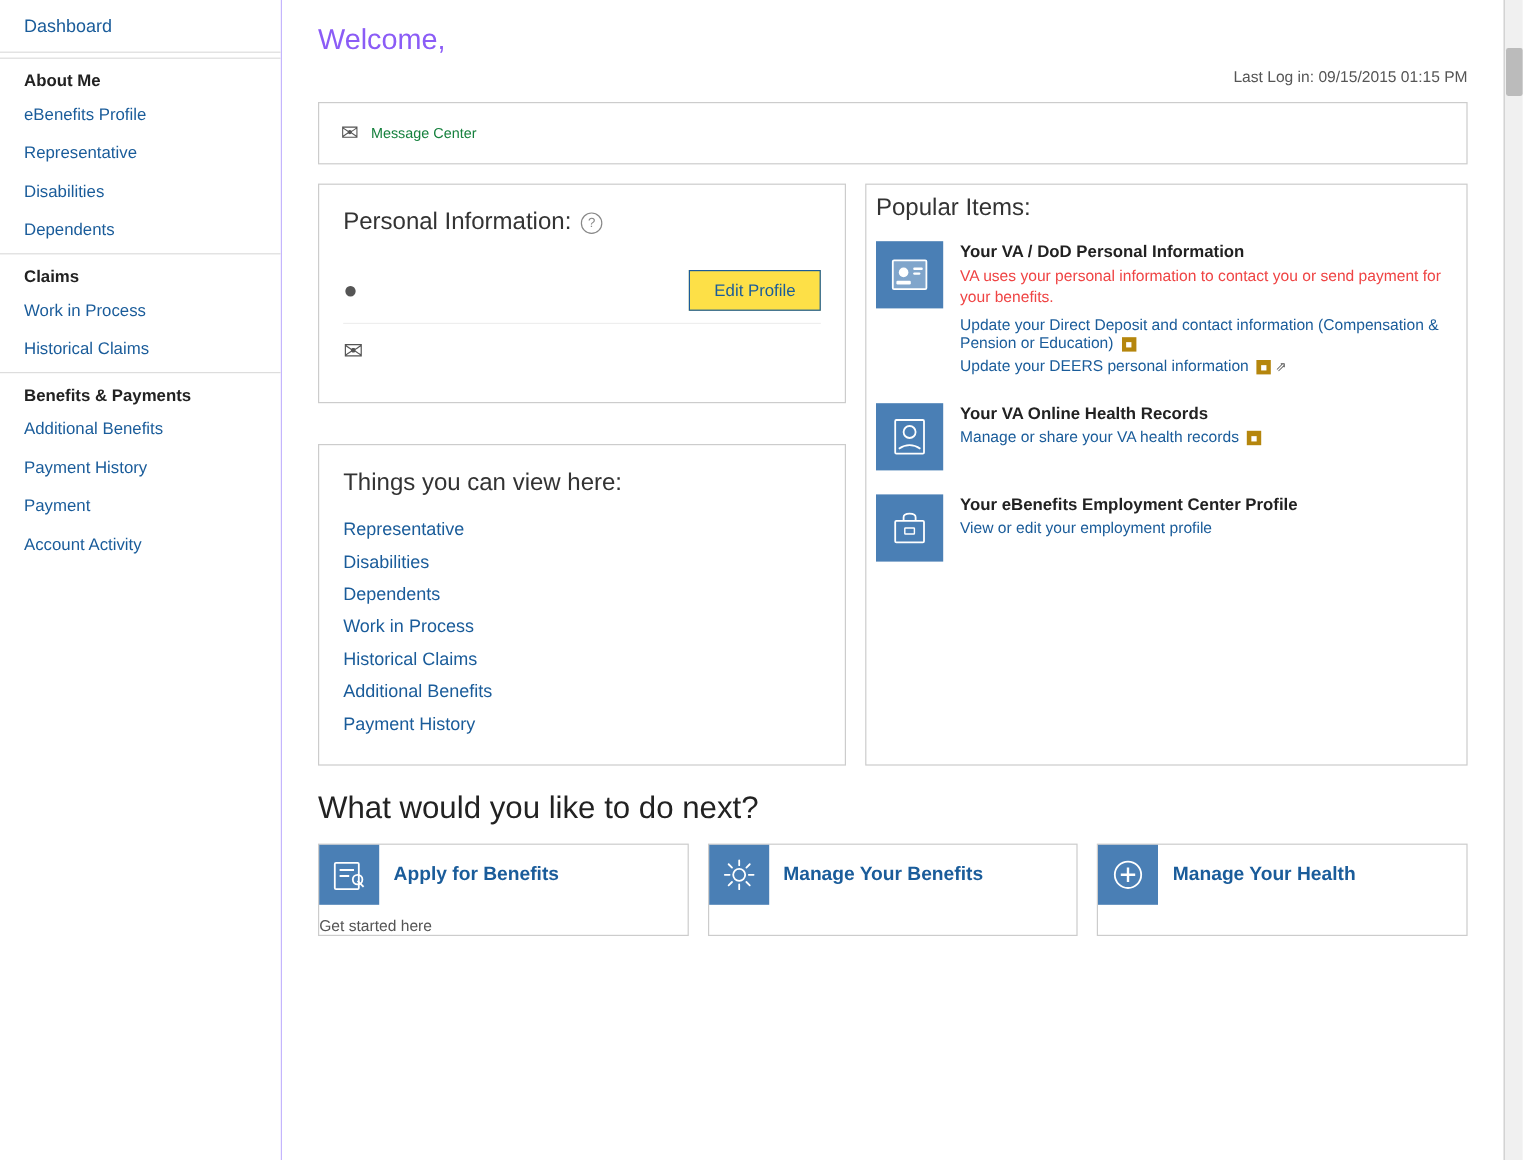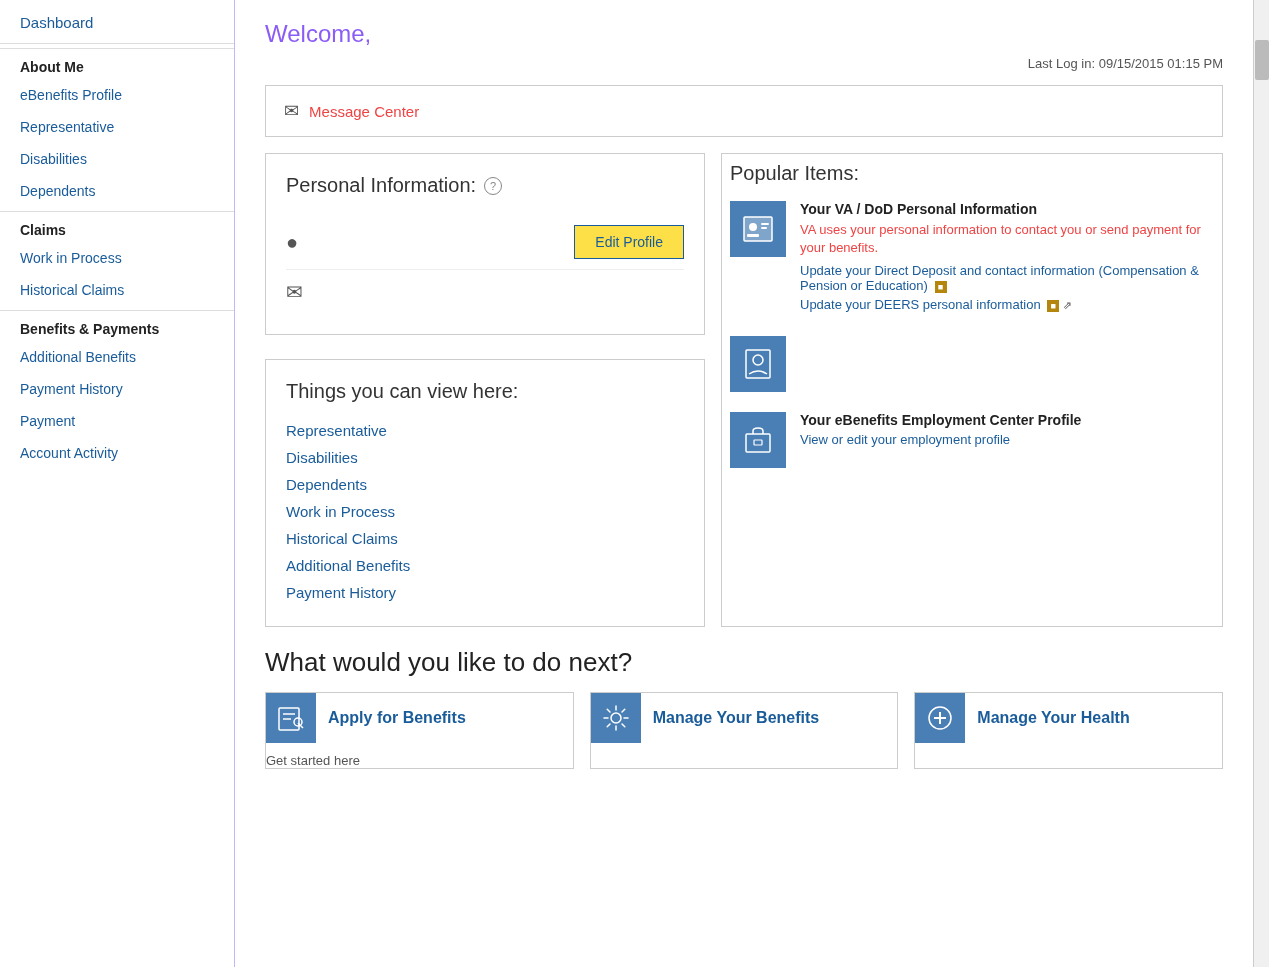--- a/index.html
+++ b/index.html
@@ -80,23 +80,23 @@
     
     .message-center-box {
       border: 1px solid #ccc;
       padding: 14px 18px;
       margin-bottom: 16px;
       display: flex;
       align-items: center;
       gap: 10px;
     }
     .message-center-box a {
-      color: #ef4444;
+      color: #15803d;
       text-decoration: none;
-      font-size: 15px;
+      font-size: 12px;
     }
     .envelope-icon { color: #555; font-size: 18px; }
 
     
     .two-col {
       display: flex;
       gap: 16px;
       margin-bottom: 20px;
     }
 
@@ -265,21 +265,21 @@
     .card-subtitle {
       color: #555;
       font-size: 13px;
     }
 
     
     .left-col {
       display: flex;
       flex-direction: column;
       flex: 1;
-      gap: 8px;
+      gap: 18px;
     }
   </style>
 </head>
 <body>
 
 <nav id="sidebar">
   <a class="sidebar-dashboard">Dashboard</a>
 
   <span class="sidebar-section-header">About Me</span>
   <a class="sidebar-link">eBenefits Profile</a>
@@ -364,20 +364,24 @@
         </div>
       </div>
 
       <div class="popular-item">
         <div class="popular-item-icon">
           <svg width="32" height="32" viewBox="0 0 32 32">
             <rect x="4" y="2" width="24" height="28" rx="1" fill="none" stroke="white" stroke-width="1.5"></rect>
             <circle cx="16" cy="12" r="5" fill="none" stroke="white" stroke-width="1.5"></circle>
             <path d="M7 26 Q16 20 25 26" fill="none" stroke="white" stroke-width="1.5"></path>
           </svg>
+        </div>
+        <div class="popular-item-content">
+          <h3>Your VA Online Health Records</h3>
+          <a>Manage or share your VA health records <span class="ext-icon">■</span></a>
         </div>
       </div>
 
       <div class="popular-item">
         <div class="popular-item-icon">
           <svg width="32" height="32" viewBox="0 0 32 32">
             <rect x="4" y="10" width="24" height="18" rx="1" fill="none" stroke="white" stroke-width="1.5"></rect>
             <path d="M11 10 V7 Q11 4 16 4 Q21 4 21 7 V10" fill="none" stroke="white" stroke-width="1.5"></path>
             <rect x="12" y="16" width="8" height="5" rx="0.5" fill="none" stroke="white" stroke-width="1.2"></rect>
           </svg>

